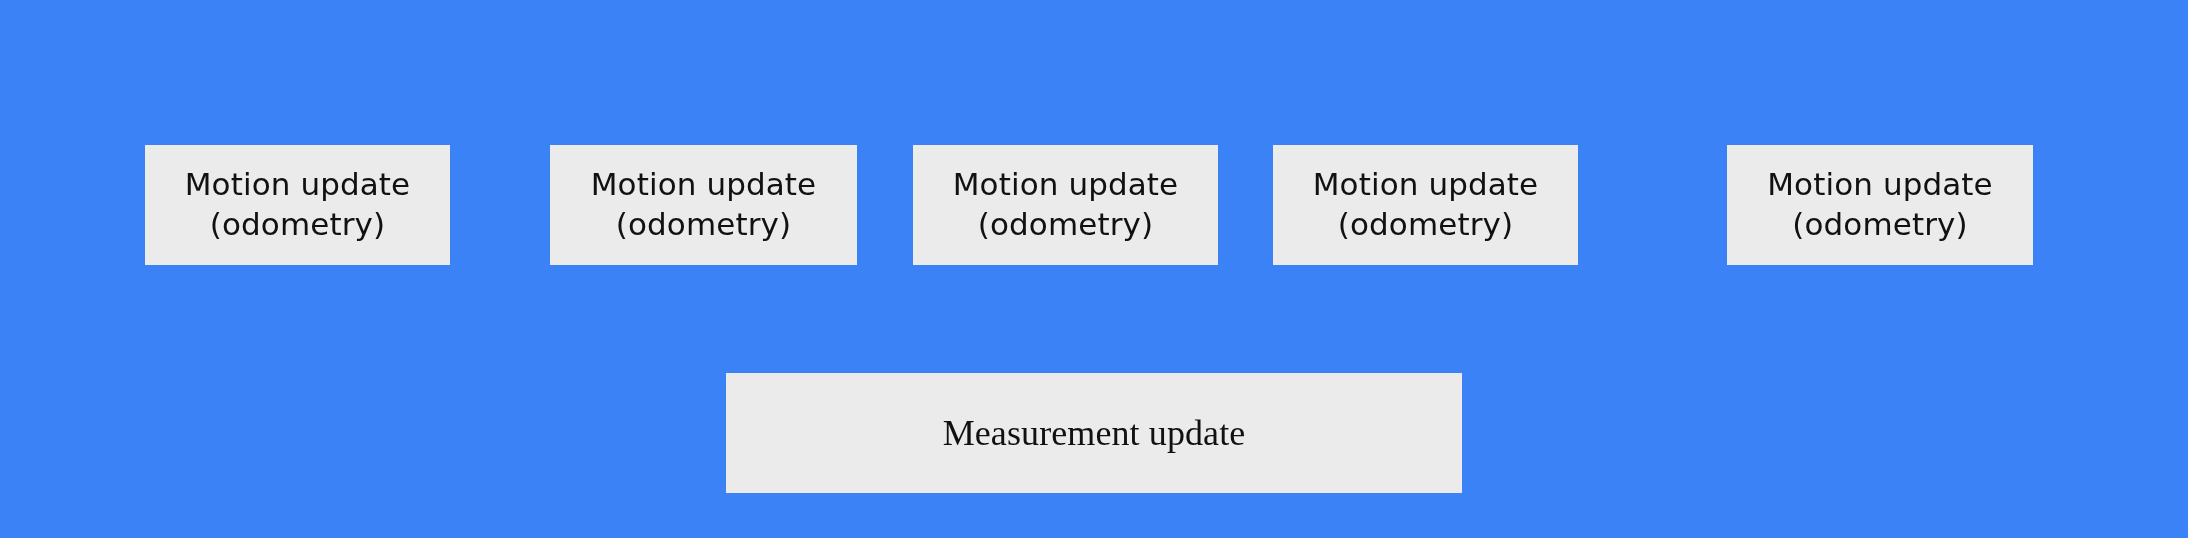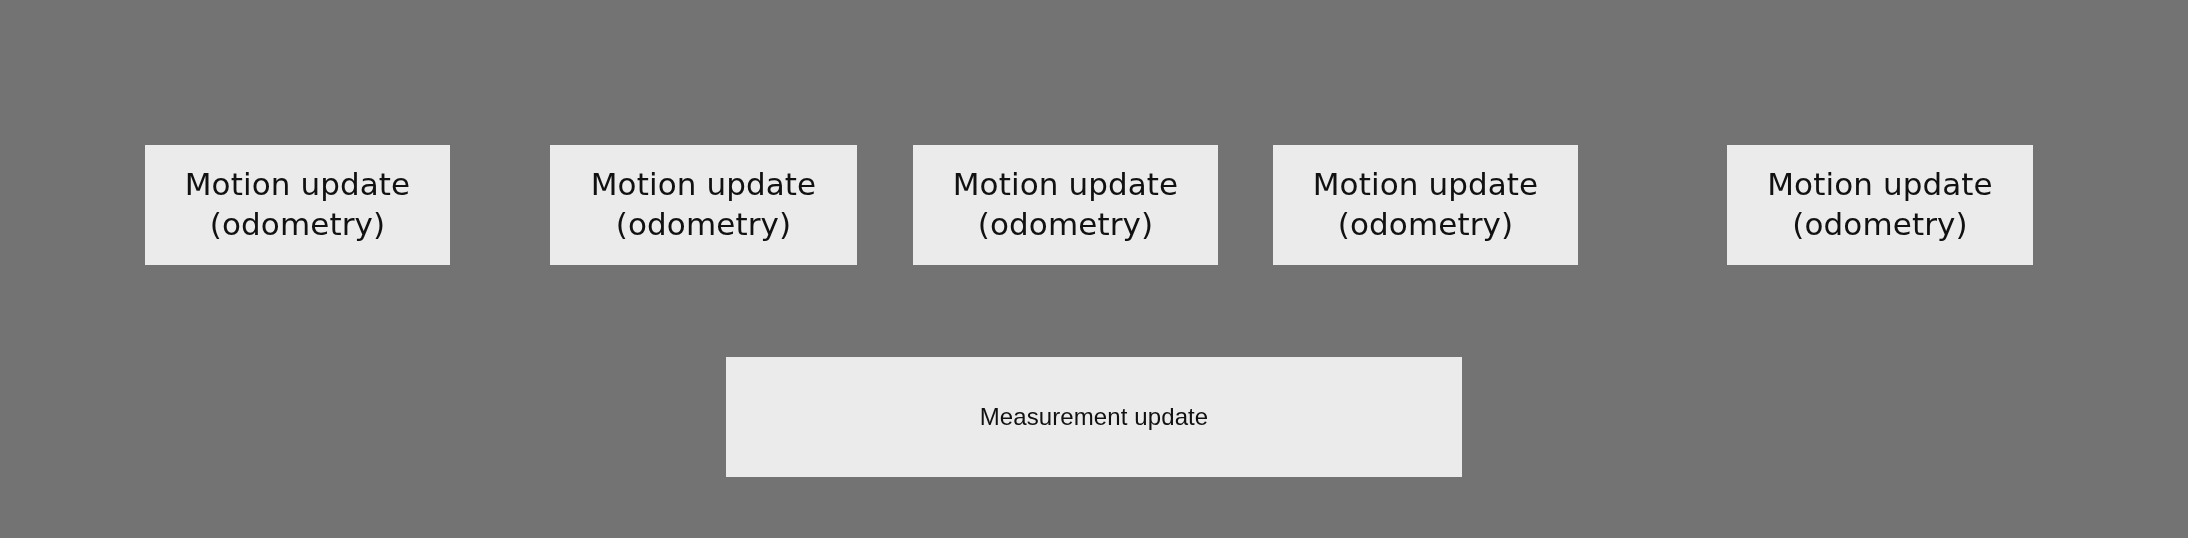--- a/index.html
+++ b/index.html
@@ -35,29 +35,30 @@
     white-space: nowrap;
   }
   
   .motion-box {
     font-family: "DejaVu Sans", "Liberation Sans", sans-serif;
     font-size: 31px;
     font-weight: 400;
   }
   
   .measurement-box {
-    font-family: Liberation Sans, sans-serif;
-    font-size: 24px;
+    font-family: Liberation Serif, serif;
+    font-size: 36px;
     font-weight: 400;
+    margin-top: 16px;
   }
 </style>
 </head>
 <body style="background: rgb(0, 0, 0);">
 
-<div id="canvas" style="width: 2188px; height: 538px; background: #737373;">
+<div id="canvas" style="width: 2188px; height: 538px; background: #3b82f6;">
 
   <div class="node-box motion-box" style="left: 145px; top: 145px; width: 305px; height: 120px; background: rgb(235, 235, 235); color: rgb(17, 17, 17);">
     <span class="line1">Motion update</span>
     <span class="line2">(odometry)</span>
   </div>
 
   <div class="node-box motion-box" style="left: 550px; top: 145px; width: 307px; height: 120px; background: rgb(235, 235, 235); color: rgb(17, 17, 17);">
     <span class="line1">Motion update</span>
     <span class="line2">(odometry)</span>
   </div>

